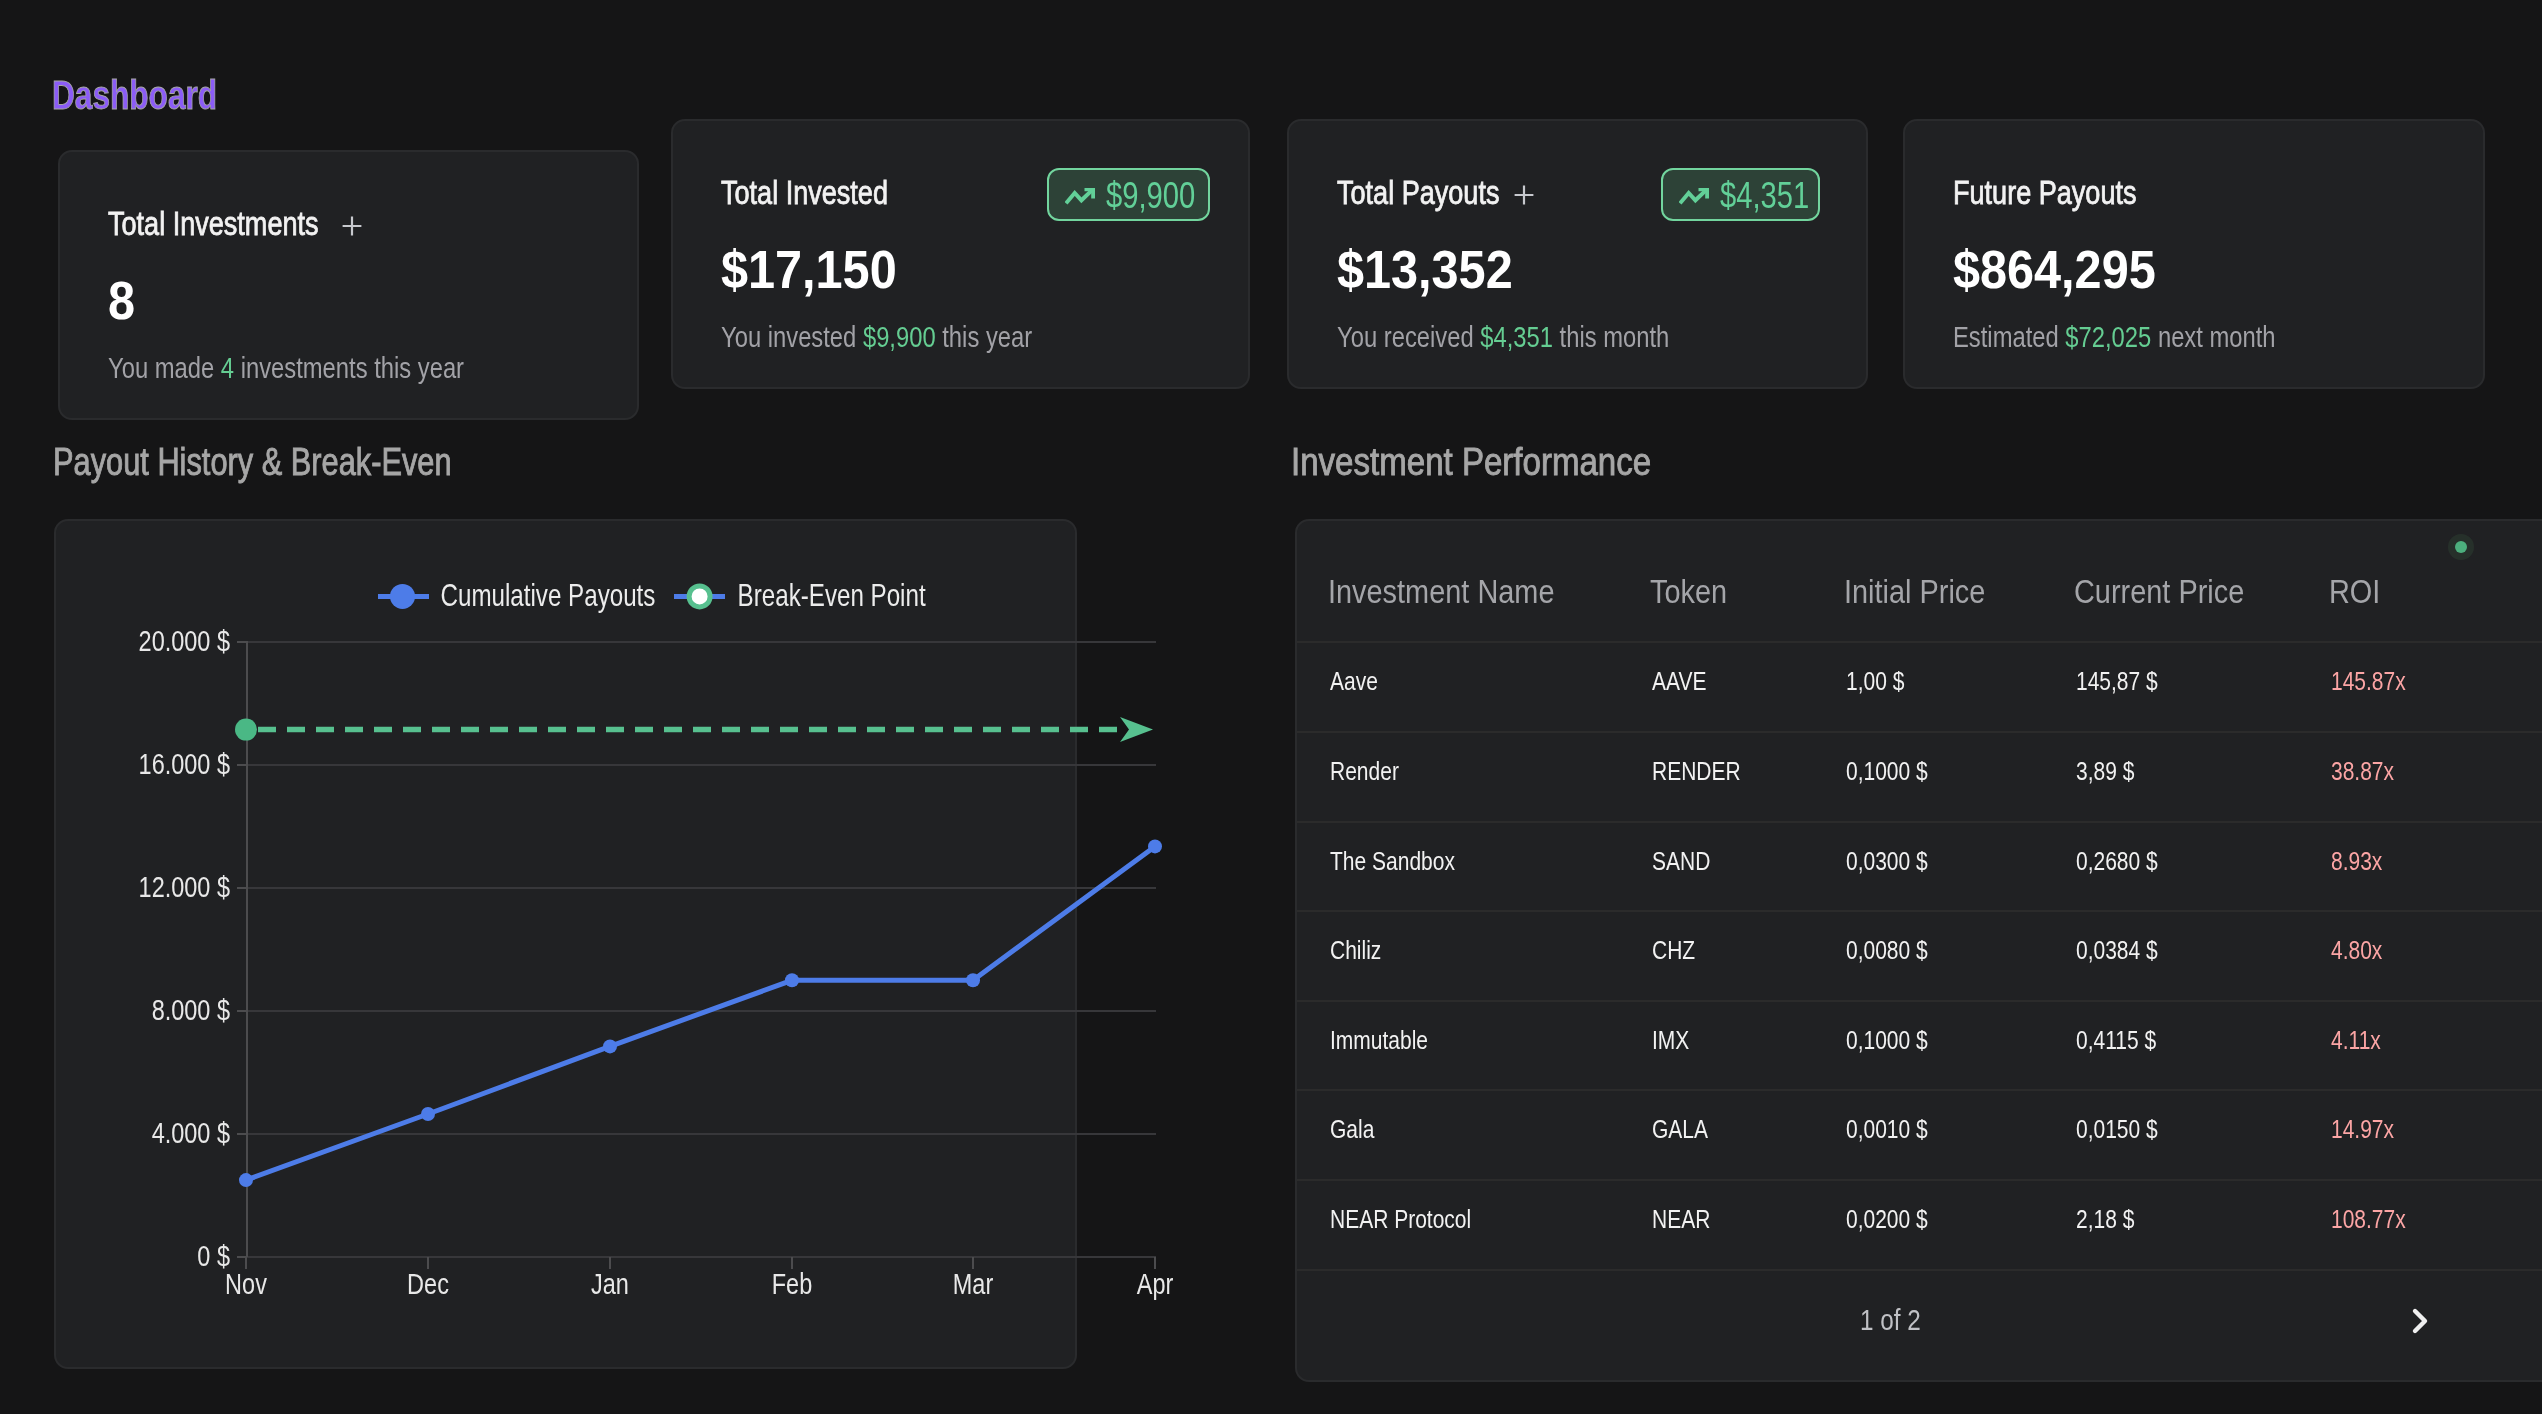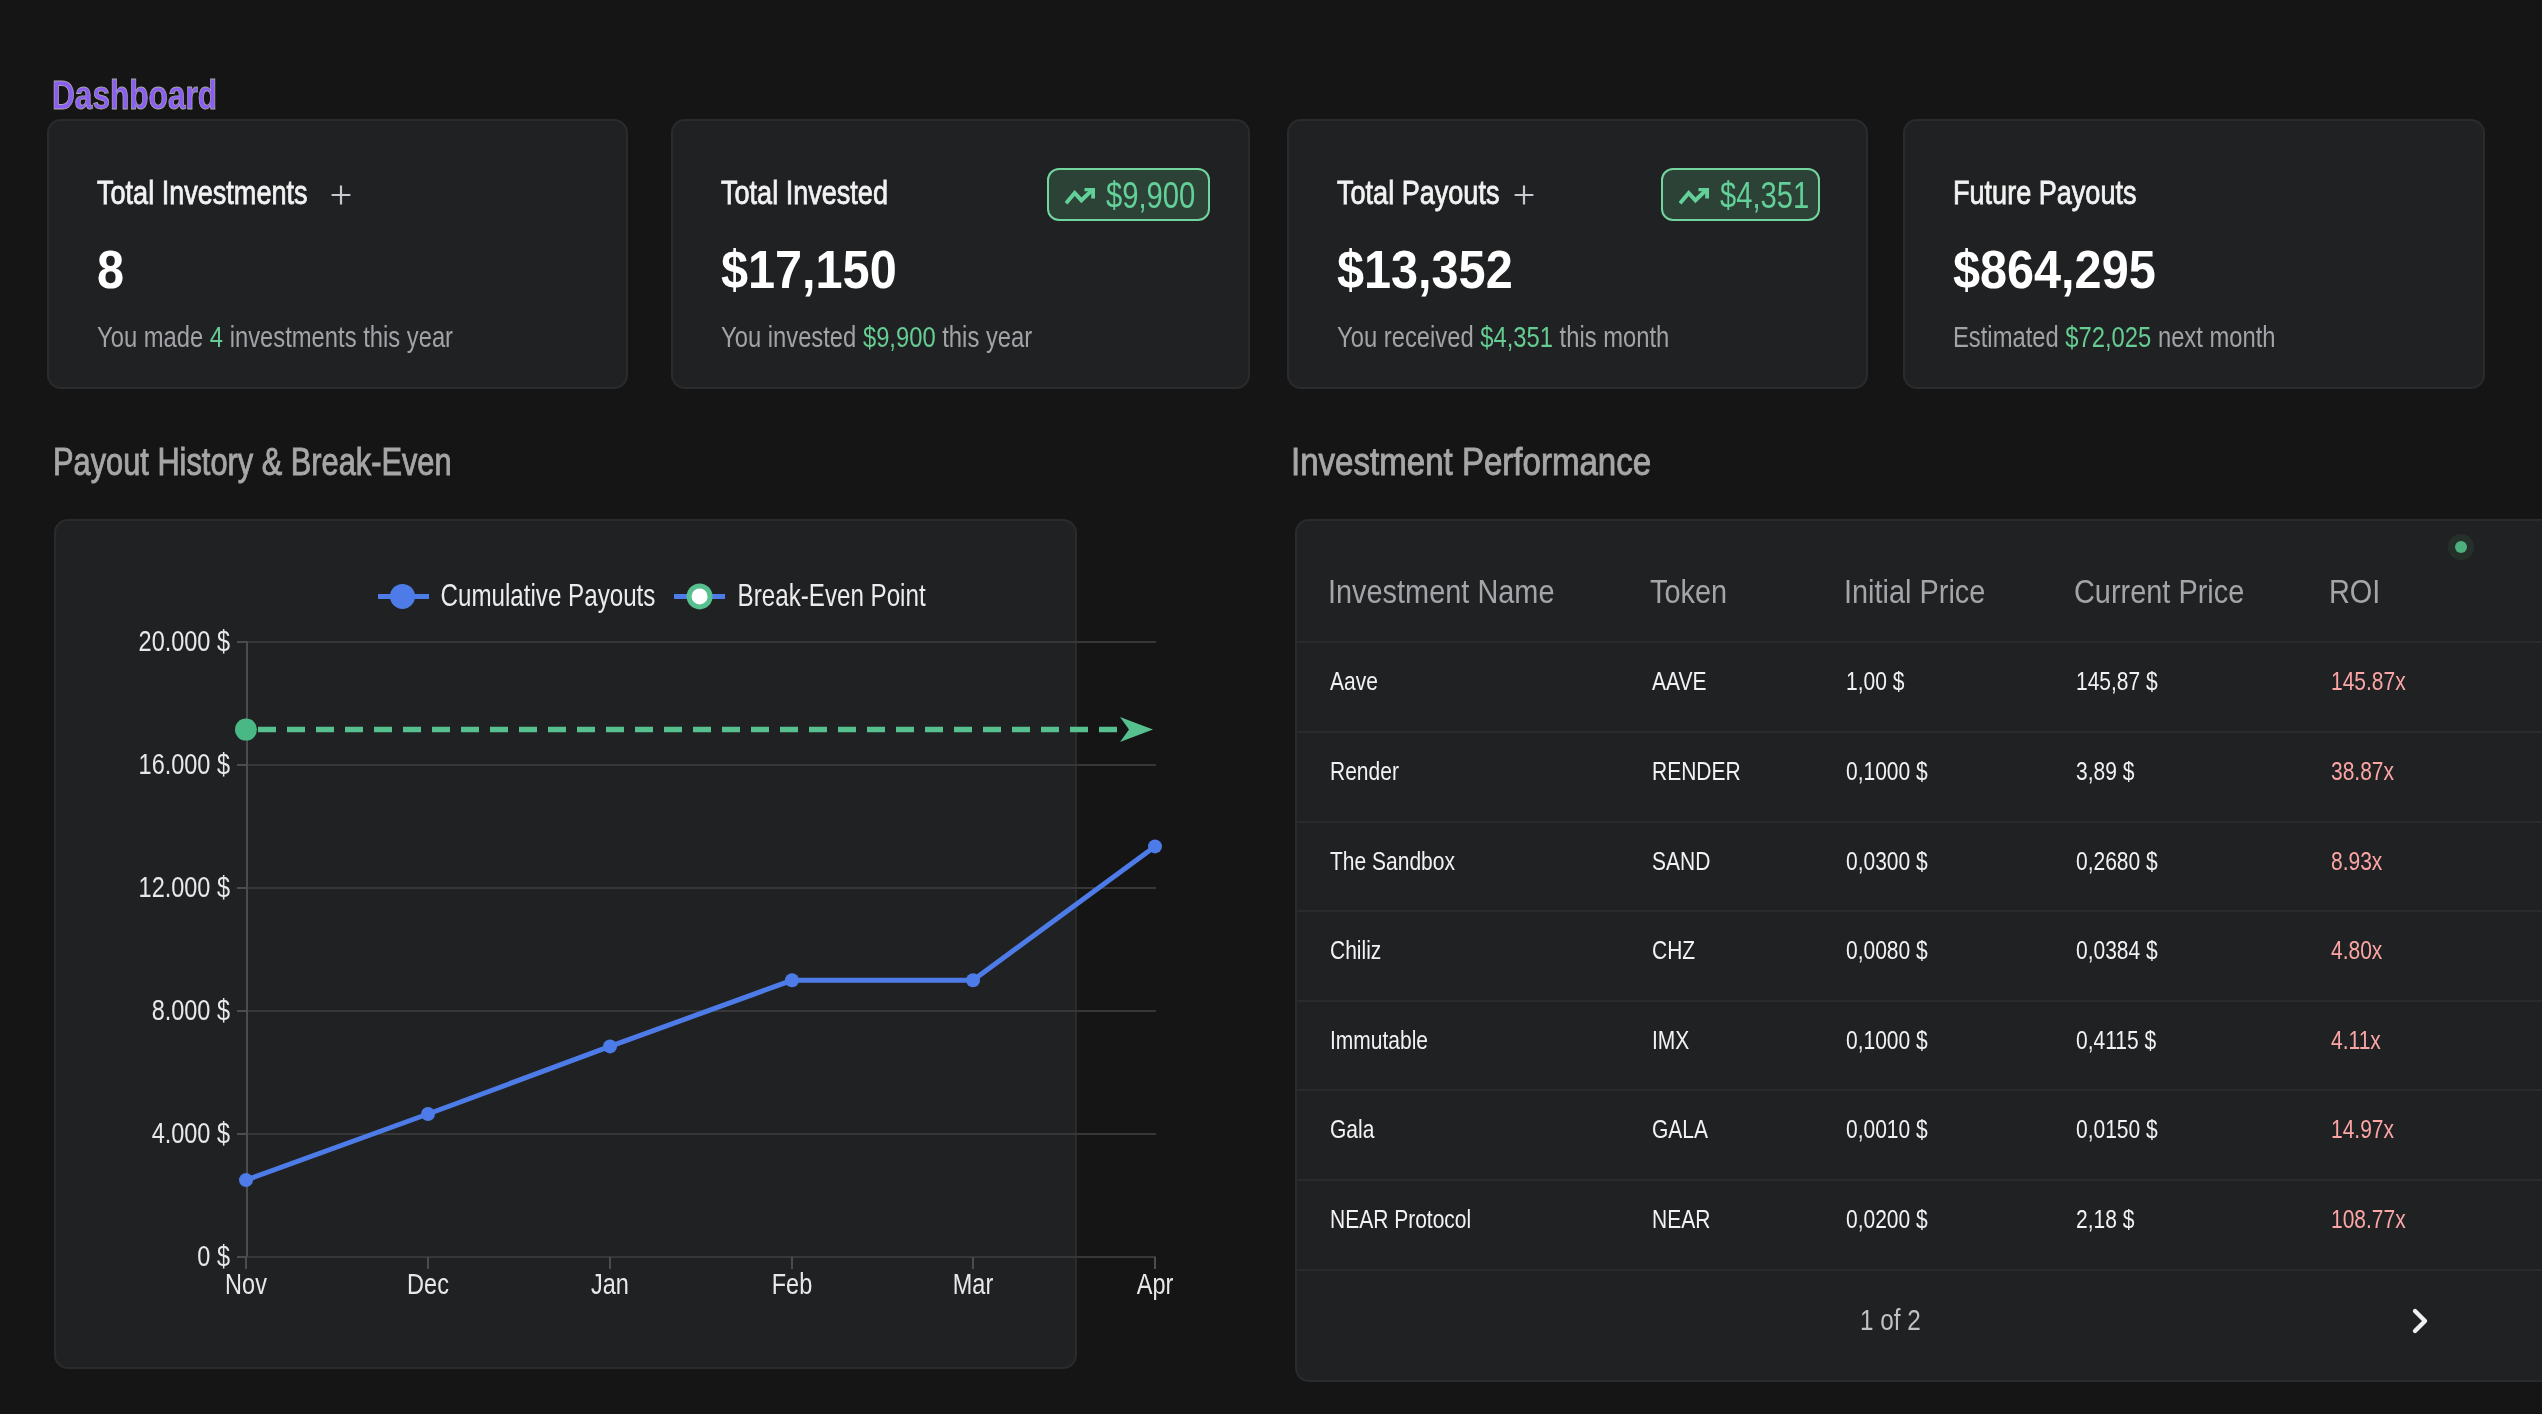--- a/index.html
+++ b/index.html
@@ -28,21 +28,21 @@
   .cell { position:absolute; line-height:1; white-space:nowrap; font-size:25px; color:#f2f2f2; }
   .cell .cx { transform:scaleX(0.84); }
   .hcell { position:absolute; line-height:1; white-space:nowrap; font-size:34px; color:#a4a5a9; }
   .hcell .cx { transform:scaleX(0.85); }
   .roi { color:#fca5a5; }
 </style>
 </head>
 <body>
   <div class="abs h1"><span class="cx">Dashboard</span></div>
 
-  <div class="card stat" style="left:47px;">
+  <div class="card stat" style="left:58px;margin-top:31px;">
     <div class="title"><span class="cx">Total Investments</span></div>
     <svg class="plus" style="left:282px;top:64px;" width="20" height="20" viewBox="0 0 20 20">
       <path d="M10 0.6 V19.4 M0.6 10 H19.4" stroke="#c7c9ce" stroke-width="2.2"></path>
     </svg>
     <div class="num"><span class="cx">8</span></div>
     <div class="sub"><span class="cx">You made <span class="g">4</span> investments this year</span></div>
   </div>
 
   <div class="card stat" style="left:671px;width:579px;">
     <div class="title"><span class="cx">Total Invested</span></div>

